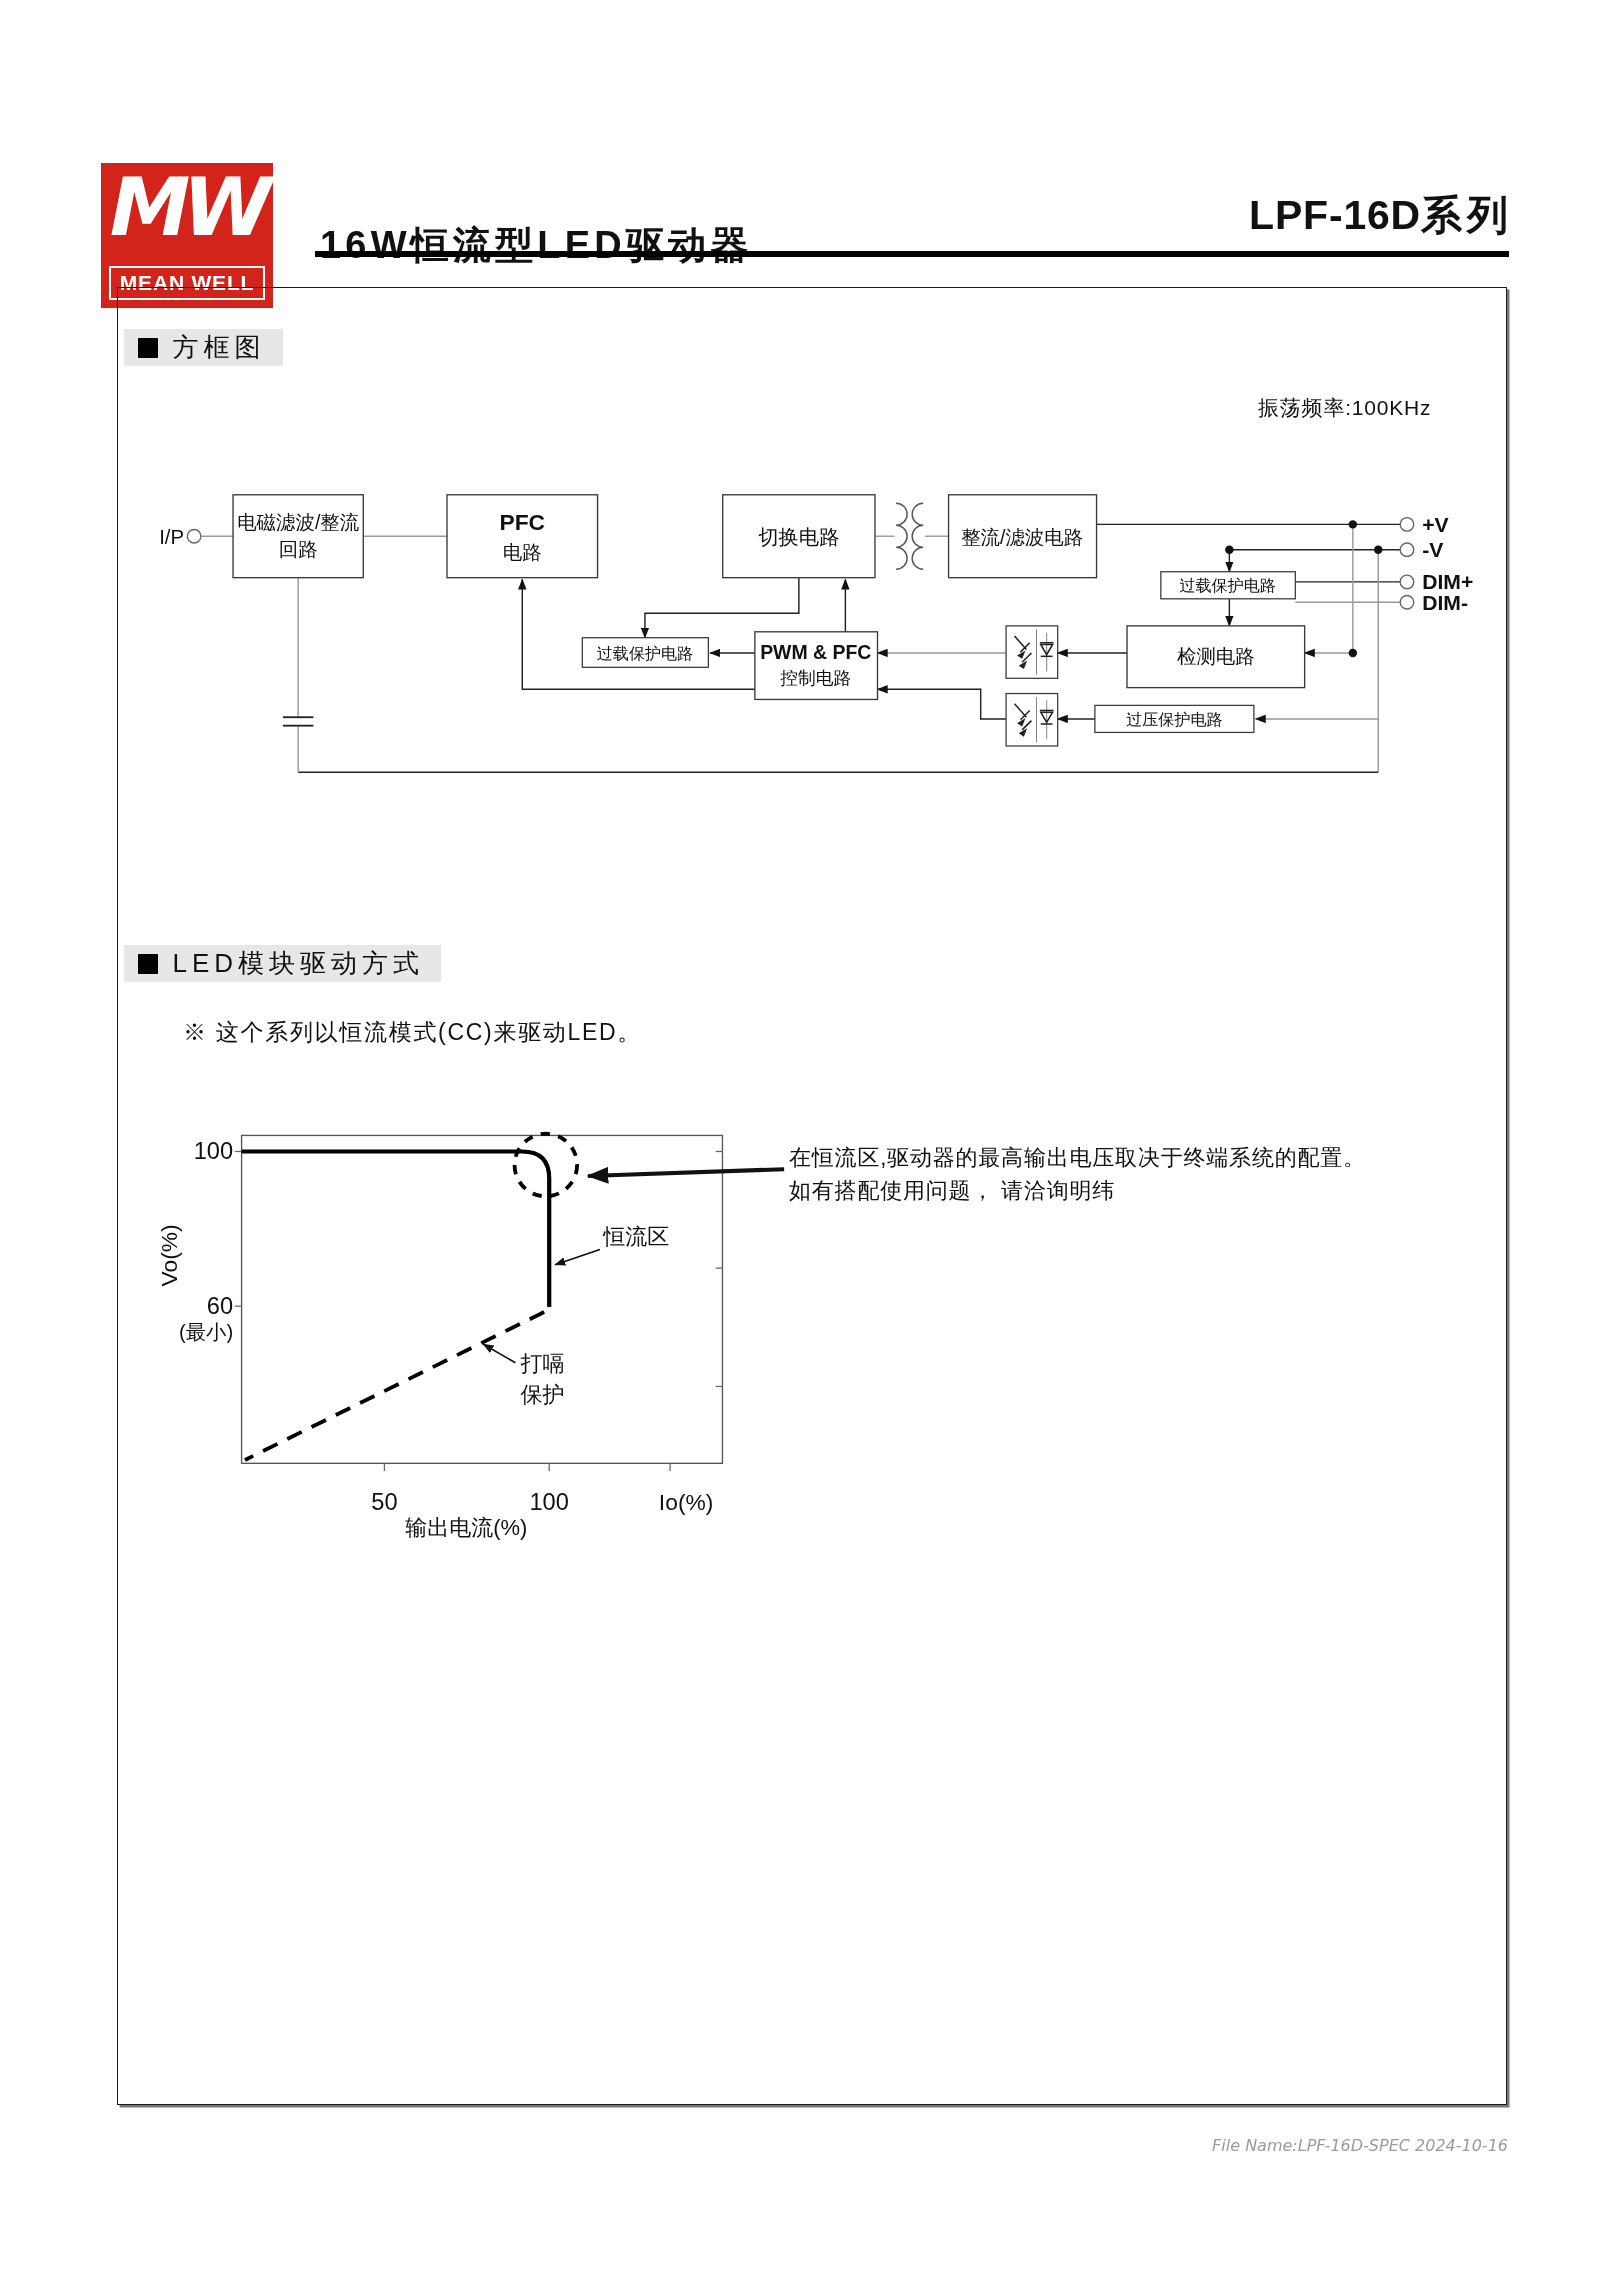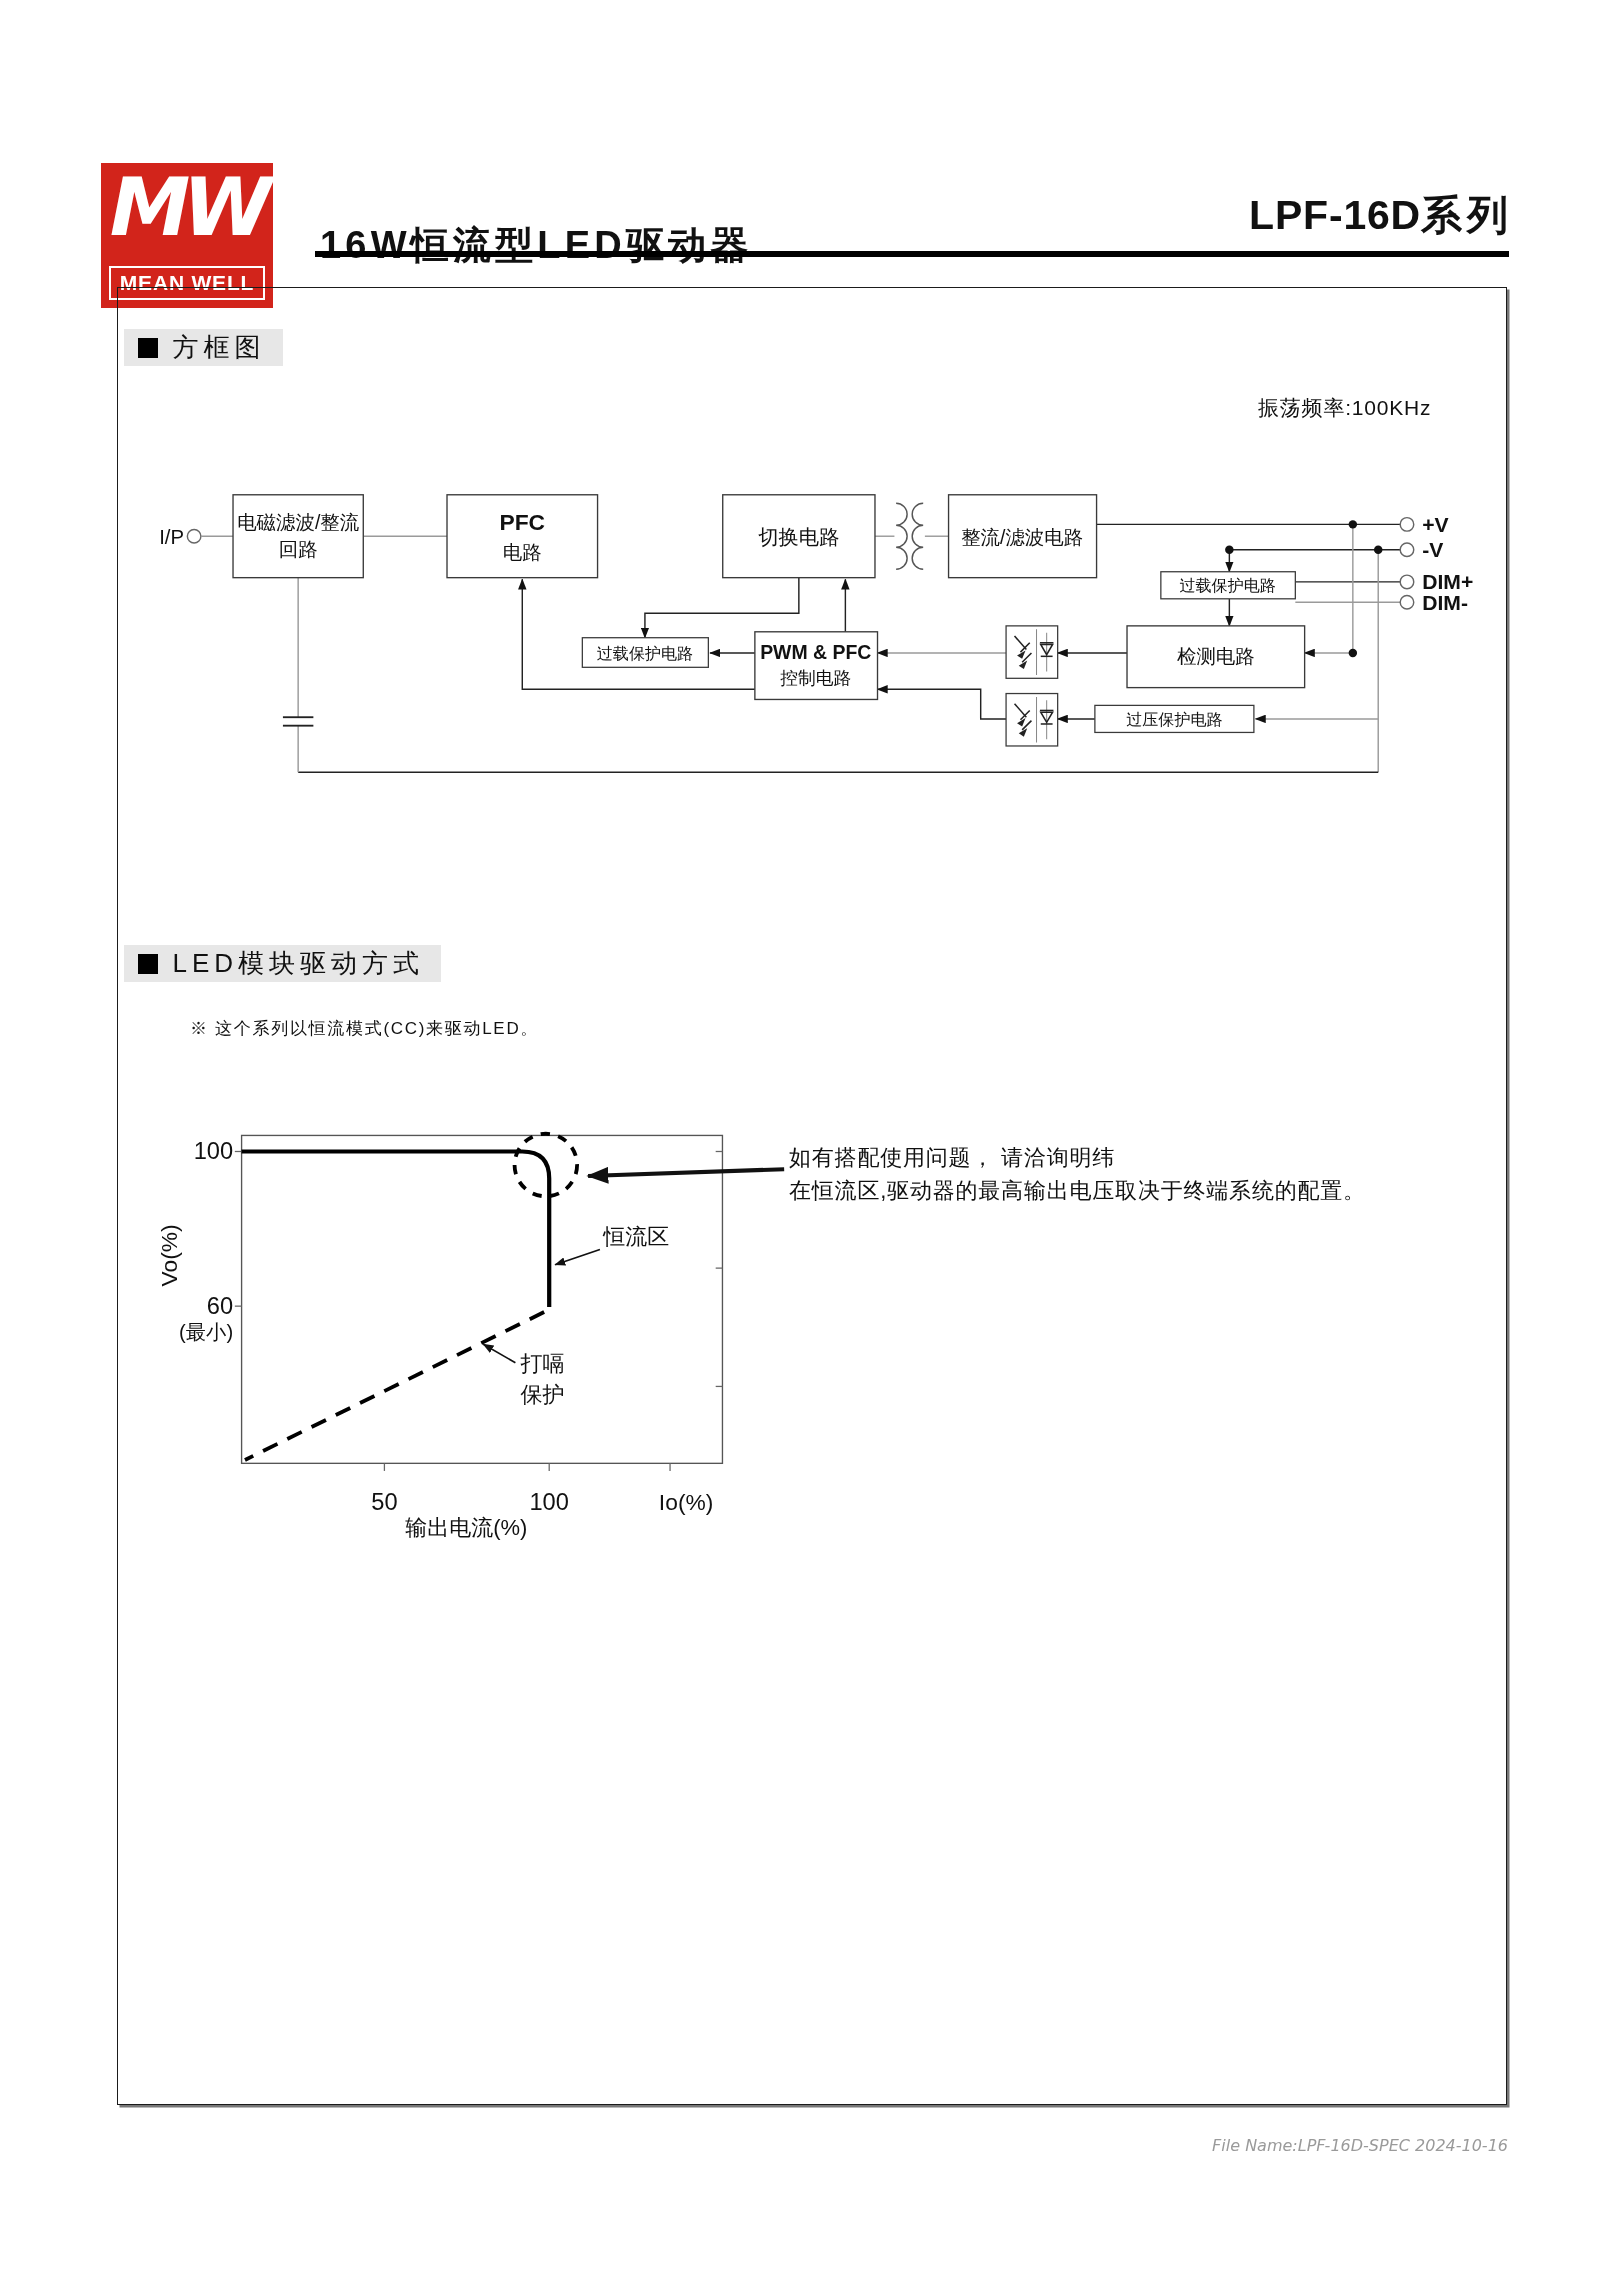--- a/index.html
+++ b/index.html
@@ -21,21 +21,21 @@
   
   #content-border{left:117px;top:287px;width:1388px;height:1816px;border:1.7px solid #1b1b1b;box-shadow:2.5px 2.5px 0 #777;}
 
   .section-band{background:#e7e7e7;height:37px;display:flex;align-items:center;gap:15px;padding:0 17px 0 13.5px;
     font-size:26px;letter-spacing:5px;white-space:nowrap;}
   .section-band .bullet{width:20px;height:20px;background:#000;flex:0 0 auto;}
   #band-block-diagram{left:124px;top:329px;}
   #band-led-drive{left:124px;top:945px;}
 
   #osc-label{left:1258px;top:394px;font-size:21px;letter-spacing:0.8px;}
-  #cc-note{left:190px;top:1017px;font-size:17px;letter-spacing:1.7px;}
+  #cc-note{left:183px;top:1017px;font-size:23px;letter-spacing:1.7px;}
   #cc-desc{left:789px;top:1141px;font-size:22px;line-height:33px;letter-spacing:0.8px;}
   #footer{right:115px;top:2136px;font-size:16px;font-style:italic;color:#9a9a9a;font-family:"DejaVu Sans",sans-serif;}
 
   svg text{fill:#111;font-family:"Liberation Sans",sans-serif;}
   .bx{fill:#fff;stroke:#3a3a3a;stroke-width:1.6;}
   .bxs{fill:#fff;stroke:#3a3a3a;stroke-width:1.5;}
   .wire{stroke:#222;stroke-width:1.7;fill:none;}
   .wireg{stroke:#9a9a9a;stroke-width:1.7;fill:none;}
   .coil{stroke:#555;stroke-width:1.7;fill:none;}
   .dot{fill:#111;}
@@ -234,18 +234,18 @@
   <text x="470" y="466" font-size="28" text-anchor="middle">100</text>
   <text x="632" y="466" font-size="27" text-anchor="middle">Io(%)</text>
   <text x="372" y="496" font-size="26" text-anchor="middle">输出电流(%)</text>
 
   <text x="534" y="152" font-size="26">恒流区</text>
   <text x="462" y="302" font-size="26" text-anchor="middle">打嗝</text>
   <text x="462" y="338" font-size="26" text-anchor="middle">保护</text>
 </svg>
 
 <div class="abs" id="cc-desc">
+  <div>在恒流区,驱动器的最高输出电压取决于终端系统的配置。</div>
   <div>如有搭配使用问题， 请洽询明纬</div>
-  <div>在恒流区,驱动器的最高输出电压取决于终端系统的配置。</div>
 </div>
 
 <div class="abs" id="footer">File Name:LPF-16D-SPEC 2024-10-16</div>
 
 
 </body></html>

